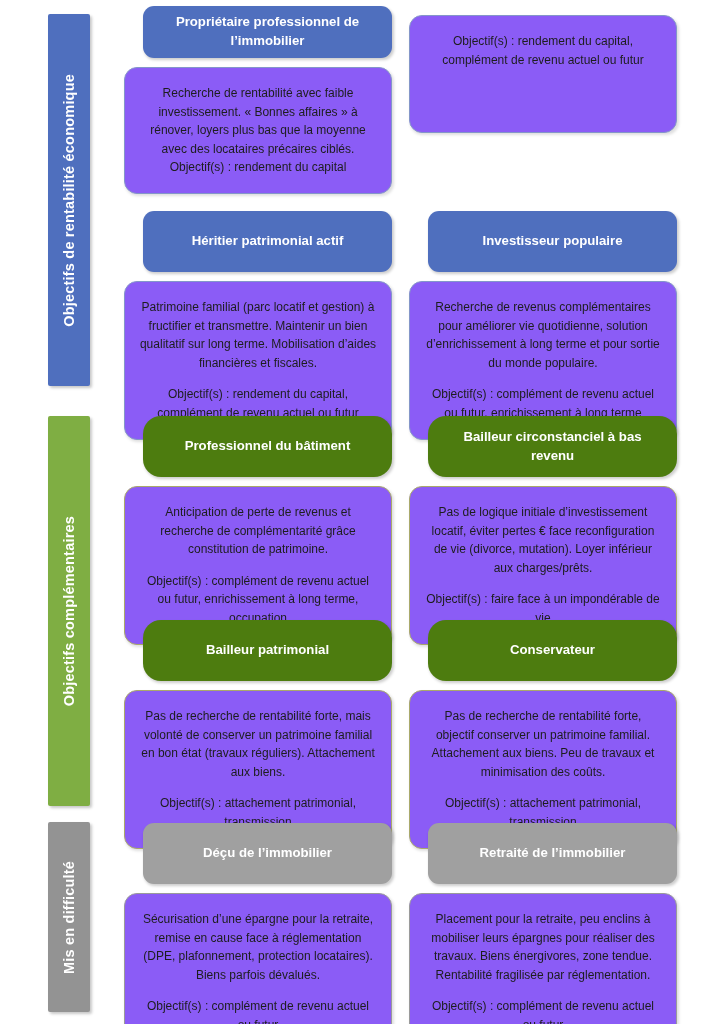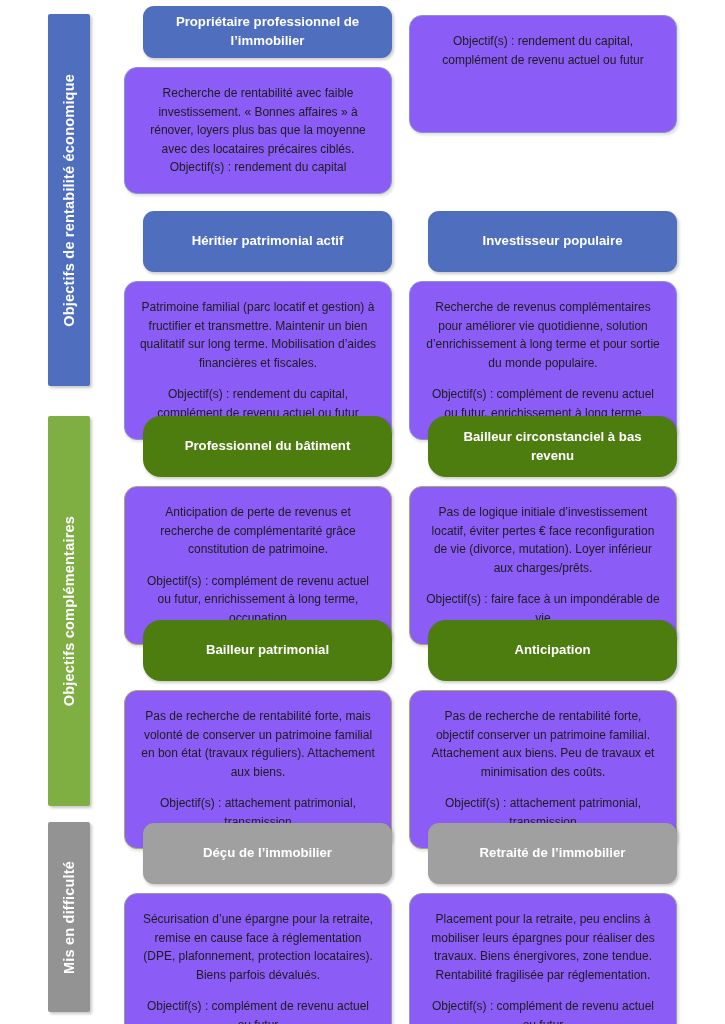--- a/index.html
+++ b/index.html
@@ -172,21 +172,21 @@
 
   <div class="card col-left row-4 theme-green">
     <div class="card-header h-1line">Bailleur patrimonial</div>
     <div class="card-body" style="min-height:122px;">
       <p class="desc">Pas de recherche de rentabilité forte, mais volonté de conserver un patrimoine familial en bon état (travaux réguliers). Attachement aux biens.</p>
       <p class="goal spaced">Objectif(s) : attachement patrimonial, transmission</p>
     </div>
   </div>
 
   <div class="card col-right row-4 theme-green">
-    <div class="card-header h-1line">Anticipation</div>
+    <div class="card-header h-1line">Conservateur</div>
     <div class="card-body" style="min-height:122px;">
       <p class="desc">Pas de recherche de rentabilité forte, objectif conserver un patrimoine familial. Attachement aux biens. Peu de travaux et minimisation des coûts.</p>
       <p class="goal spaced">Objectif(s) : attachement patrimonial, transmission</p>
     </div>
   </div>
 
   <div class="card col-left row-5 theme-gray">
     <div class="card-header h-1line">Déçu de l’immobilier</div>
     <div class="card-body" style="min-height:122px;">
       <p class="desc">Sécurisation d’une épargne pour la retraite, remise en cause face à réglementation (DPE, plafonnement, protection locataires). Biens parfois dévalués.</p>

